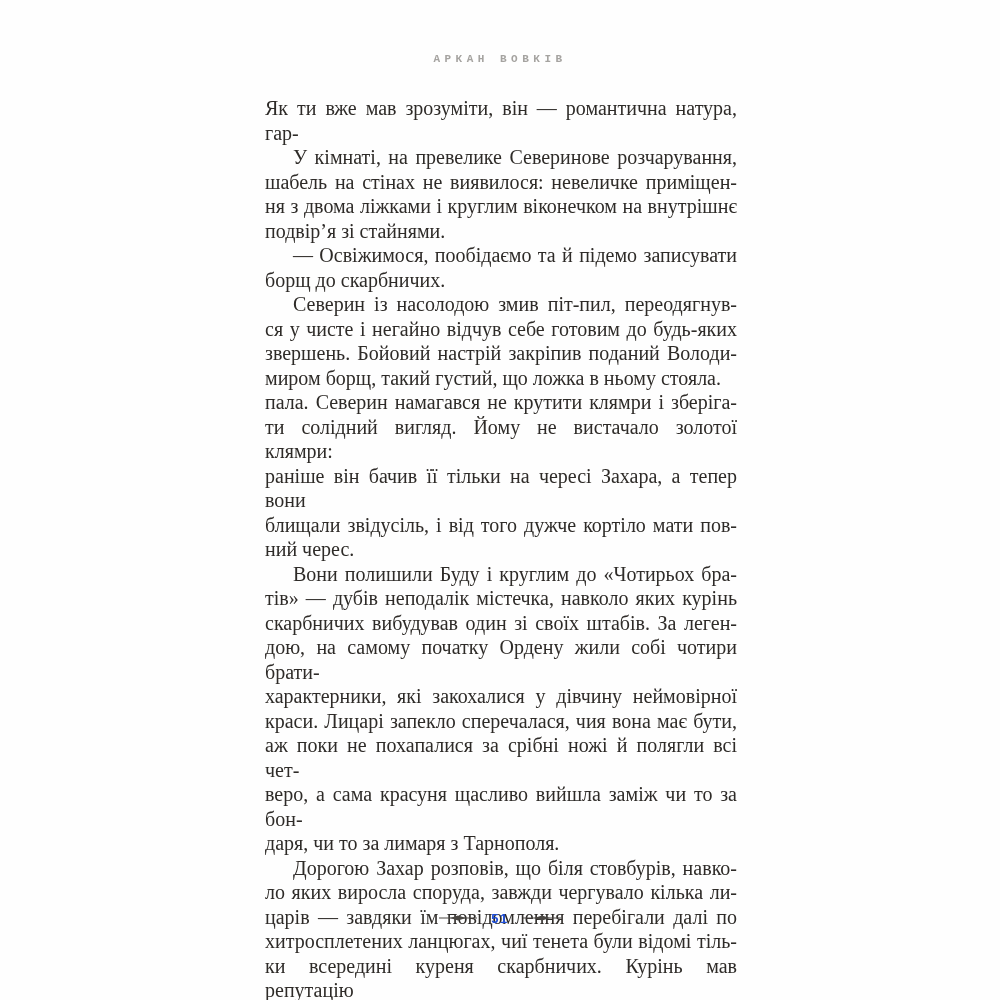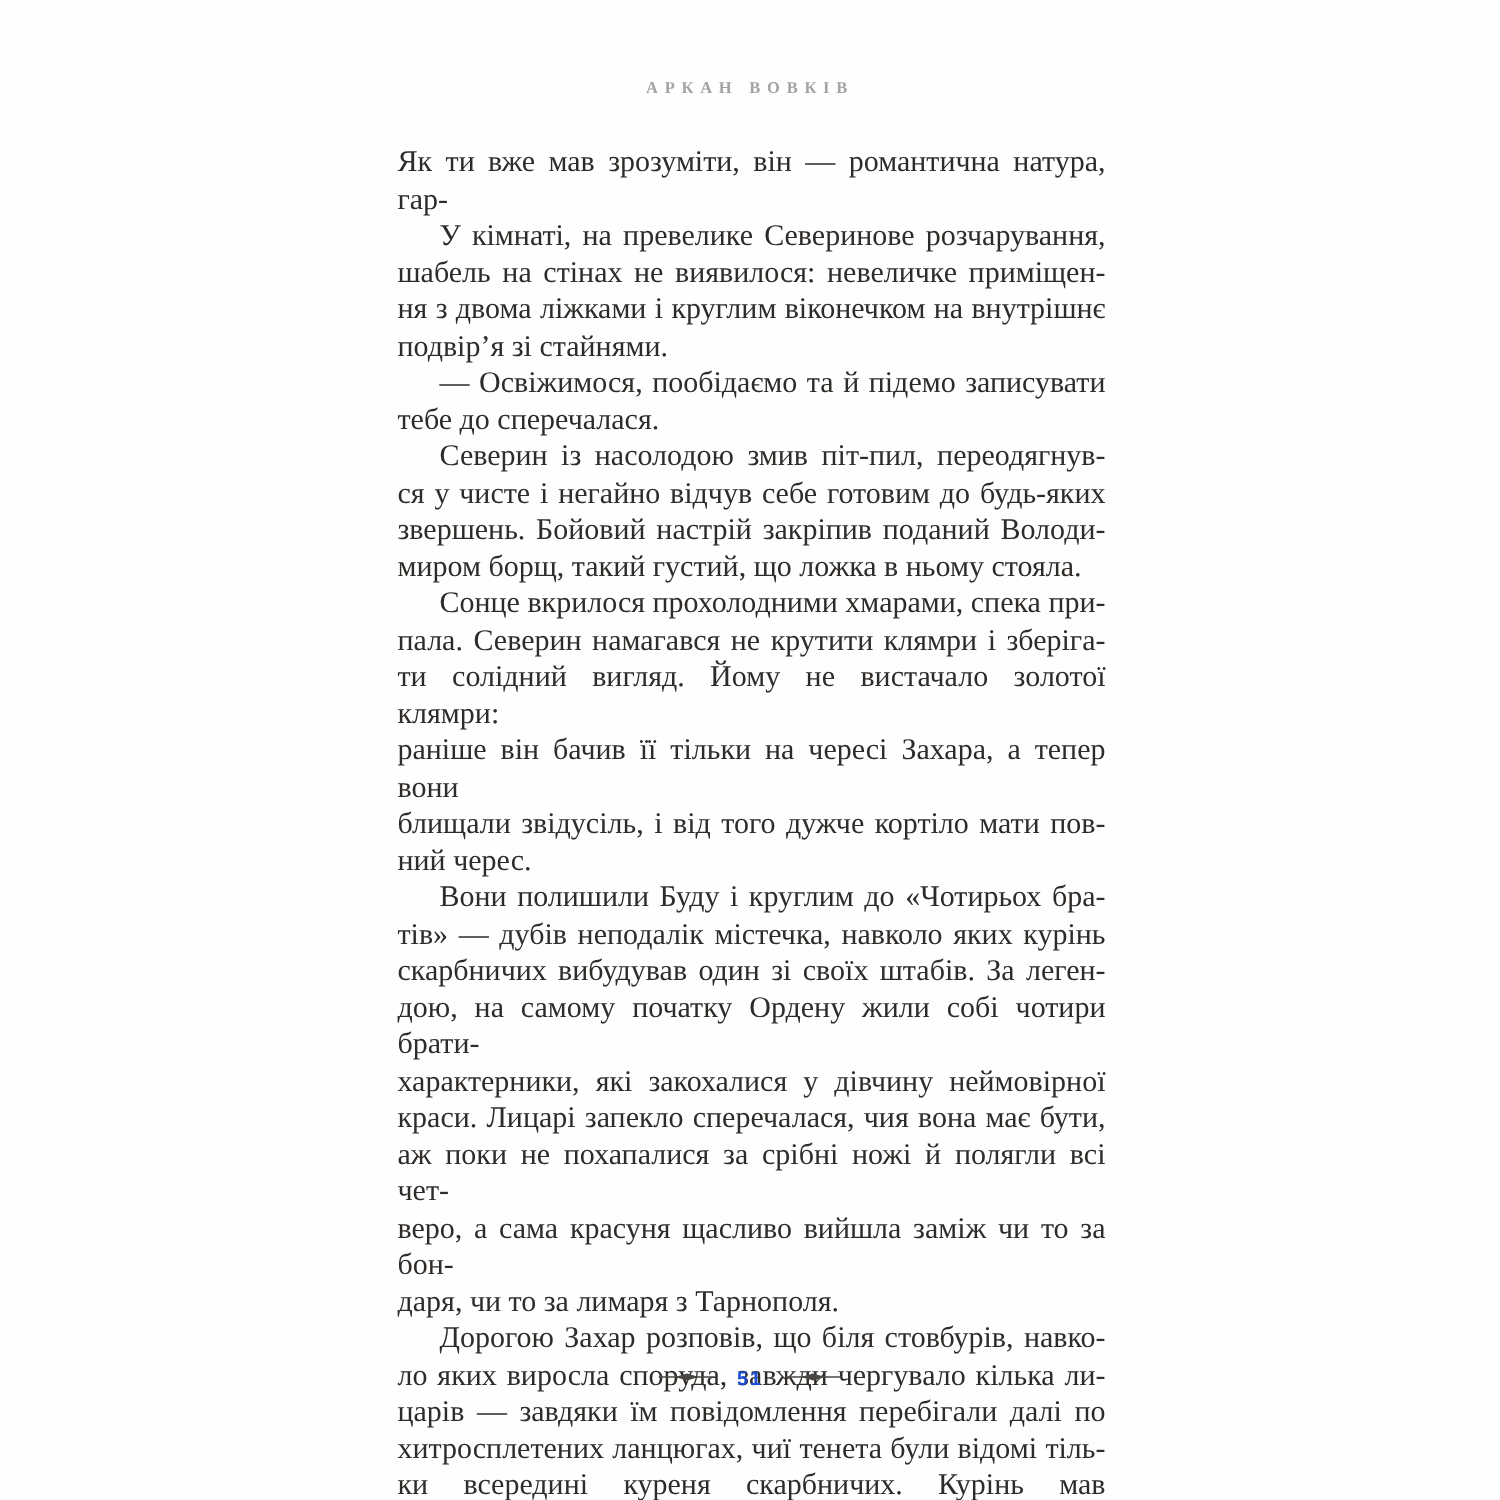--- a/index.html
+++ b/index.html
@@ -18,21 +18,21 @@
     position: absolute;
     inset: 0;
     background: #fefefe;
   }
   .running-header {
     position: absolute;
     top: 53px;
     left: 0;
     width: 1000px;
     text-align: center;
-    font-family: Liberation Serif, serif;
+    font-family: Liberation Mono, monospace;
     font-size: 11px;
     font-weight: 600;
     letter-spacing: 4.5px;
     color: #a5a3a0;
     text-transform: uppercase;
   }
   .text-block {
     position: absolute;
     top: 96px;
     left: 265px;
@@ -81,26 +81,25 @@
 
   <div class="running-header">АРКАН ВОВКІВ</div>
 
   <div class="text-block">
       <div class="line">Як ти вже мав зрозуміти, він — романтична натура, гар-</div>
       <div class="line indent">У кімнаті, на превелике Северинове розчарування,</div>
       <div class="line">шабель на стінах не виявилося: невеличке приміщен-</div>
       <div class="line">ня з двома ліжками і круглим віконечком на внутрішнє</div>
       <div class="line end">подвір’я зі стайнями.</div>
       <div class="line indent">— Освіжимося, пообідаємо та й підемо записувати</div>
-      <div class="line end">тебе до сперечалася.</div>
+      <div class="line end">борщ до скарбничих.</div>
       <div class="line indent">Северин із насолодою змив піт-пил, переодягнув-</div>
       <div class="line">ся у чисте і негайно відчув себе готовим до будь-яких</div>
       <div class="line">звершень. Бойовий настрій закріпив поданий Володи-</div>
       <div class="line end">миром борщ, такий густий, що ложка в ньому стояла.</div>
-      <div class="line indent">Сонце вкрилося прохолодними хмарами, спека при-</div>
       <div class="line">пала. Северин намагався не крутити клямри і зберіга-</div>
       <div class="line">ти солідний вигляд. Йому не вистачало золотої клямри:</div>
       <div class="line">раніше він бачив її тільки на чересі Захара, а тепер вони</div>
       <div class="line">блищали звідусіль, і від того дужче кортіло мати пов-</div>
       <div class="line end">ний черес.</div>
       <div class="line indent">Вони полишили Буду і круглим до «Чотирьох бра-</div>
       <div class="line">тів» — дубів неподалік містечка, навколо яких курінь</div>
       <div class="line">скарбничих вибудував один зі своїх штабів. За леген-</div>
       <div class="line">дою, на самому початку Ордену жили собі чотири брати-</div>
       <div class="line">характерники, які закохалися у дівчину неймовірної</div>

